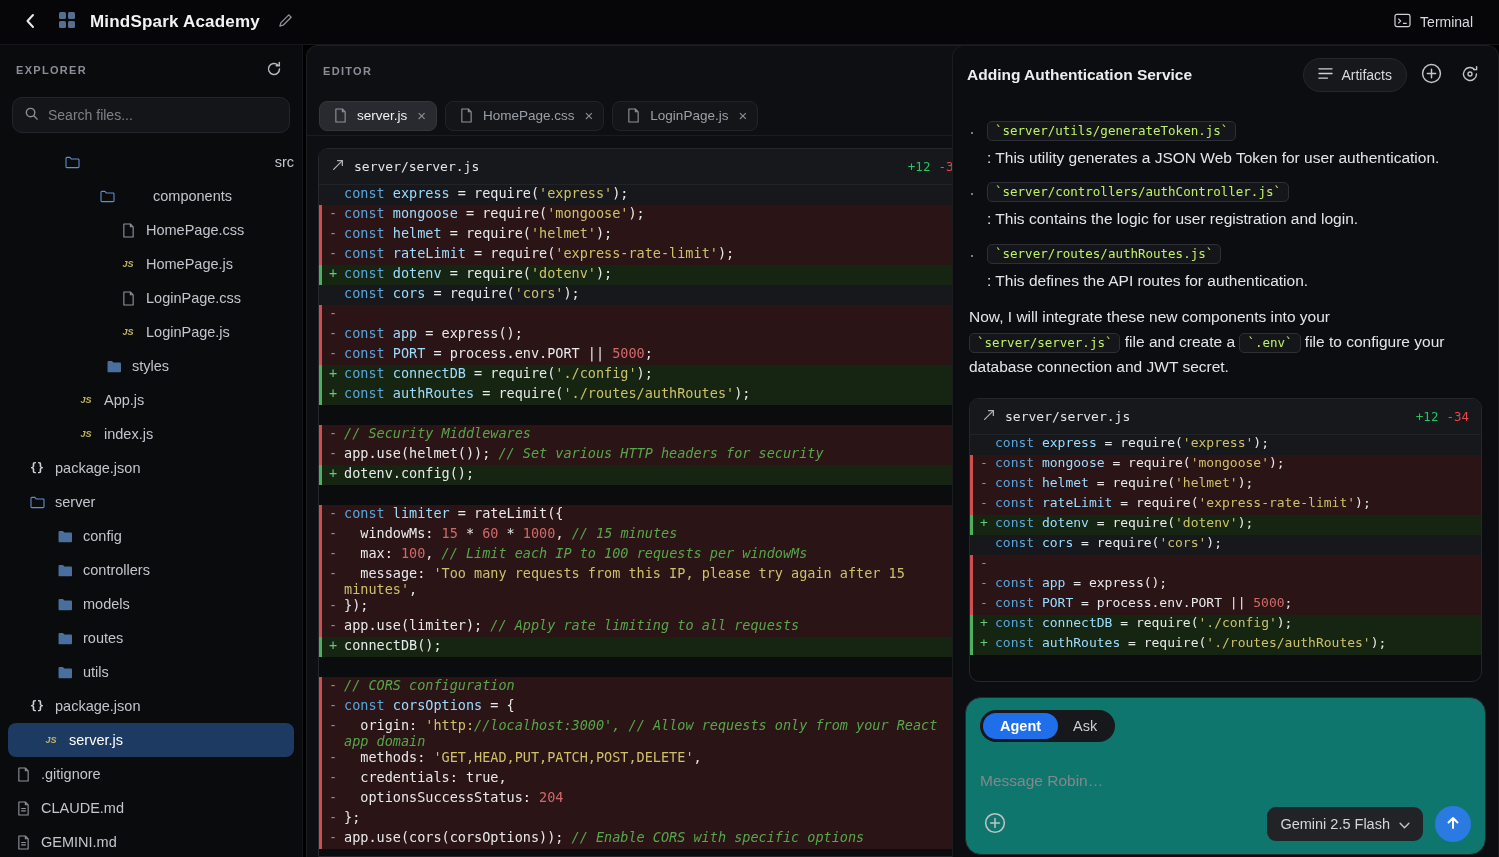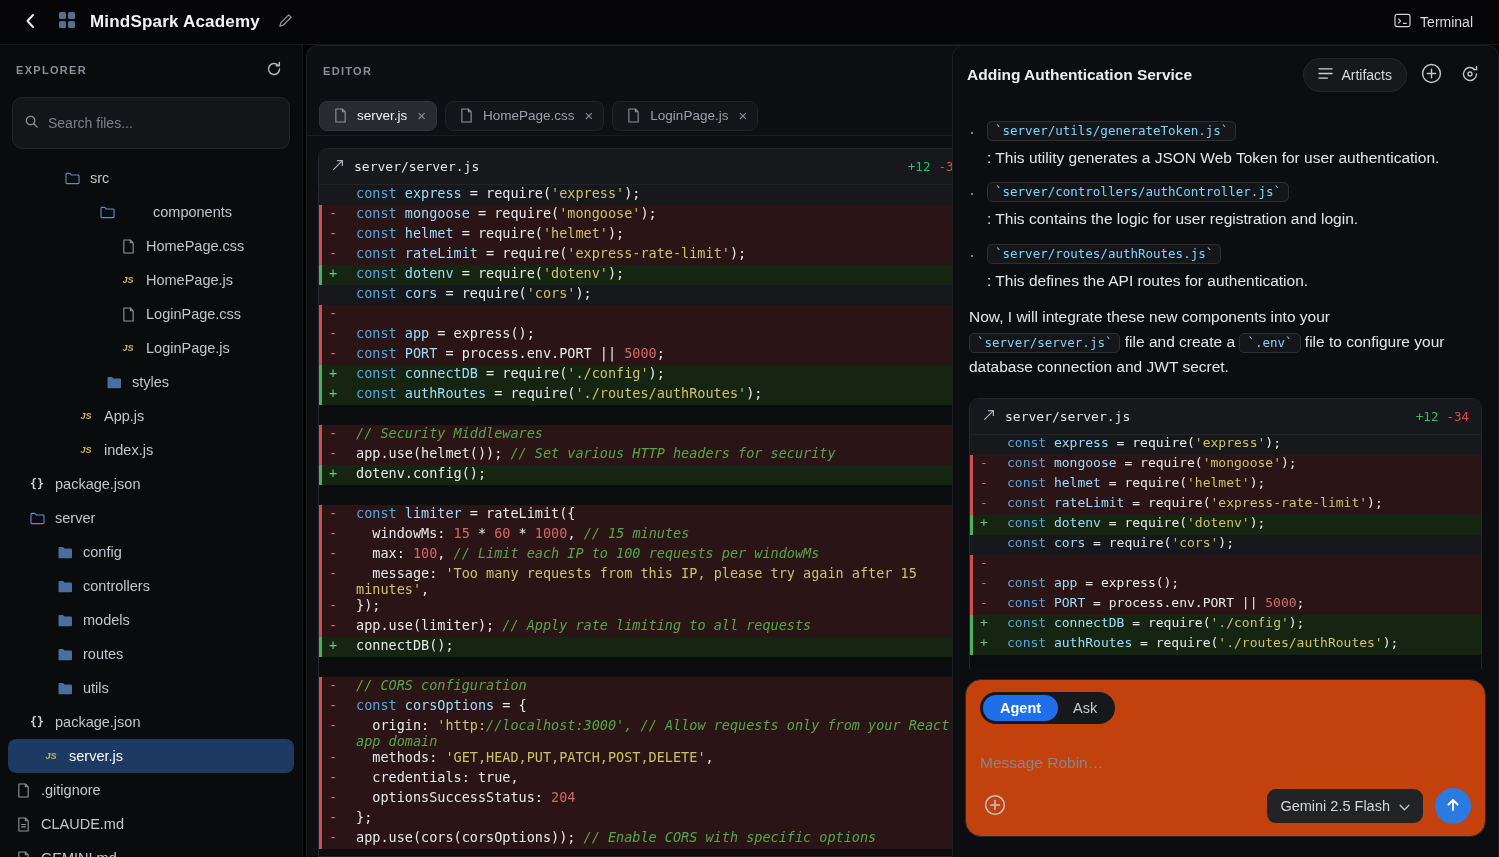--- a/index.html
+++ b/index.html
@@ -8,21 +8,21 @@
   .spacer{flex:1;}
   
   .topbar{position:absolute;left:0;top:0;width:1499px;height:45px;background:#060608;border-bottom:1px solid #17181b;display:flex;align-items:center;padding:0 18px;gap:14px;}
   .app-title{font-size:17px;font-weight:700;color:#f1f2f4;letter-spacing:.2px;}
   .icon-btn{display:inline-flex;align-items:center;justify-content:center;padding:4px;border-radius:6px;}
   .terminal-btn{display:flex;align-items:center;gap:9px;font-size:14px;color:#d9dadd;padding:6px 8px;border-radius:8px;}
   
   .sidebar{position:absolute;left:0;top:45px;width:303px;height:812px;background:#0a0b0d;border-right:1px solid #151619;display:flex;flex-direction:column;}
   .side-head{height:50px;display:flex;align-items:center;padding:0 16px;}
   .panel-label{font-size:11px;font-weight:700;letter-spacing:1.3px;color:#8a8f97;}
-  .search-box{margin:2px 12px 10px;height:52px;border:1px solid #232529;background:#141519;border-radius:10px;display:flex;align-items:center;gap:9px;padding:0 11px;}
+  .search-box{margin:2px 12px 10px;height:36px;border:1px solid #232529;background:#141519;border-radius:10px;display:flex;align-items:center;gap:9px;padding:0 11px;}
   .search-box input{flex:1;background:transparent;border:none;outline:none;color:#dfe1e4;font-size:14px;}
   .search-box input::placeholder{color:#7d8187;}
   .file-tree{flex:1;overflow:hidden;padding-top:2px;}
   .tree-row{height:34px;display:flex;align-items:center;gap:8px;margin:0 8px;border-radius:8px;color:#c2c6cc;font-size:14.5px;}
   .tree-row.selected{background:#1d3a63;color:#fff;}
   .ticon{width:20px;display:inline-flex;align-items:center;justify-content:center;flex:0 0 20px;}
   .jsbadge{display:inline-block;font:italic 700 9px "Liberation Sans",sans-serif;color:#c3b75f;line-height:1;padding:1px 1px;}
   .braces{color:#ced1d5;font:600 11.5px "DejaVu Sans Mono",monospace;}
   
   .editor-panel{position:absolute;left:306px;top:45px;width:680px;height:812px;background:#0e0f12;border:1px solid #1e1f23;border-bottom:none;border-radius:12px 12px 0 0;}
@@ -30,43 +30,43 @@
   .tab{display:flex;align-items:center;gap:7px;height:30px;padding:0 10px;border-radius:8px;background:#141519;border:1px solid #222329;color:#9aa0a8;font-size:13.5px;}
   .tab.active{background:#282a2f;border-color:#34363c;color:#f0f1f3;}
   .tclose{color:#8b8f96;font-size:15px;margin-left:3px;line-height:1;}
   .editor-card{position:absolute;left:11px;right:11px;top:102px;bottom:0;background:#0b0c0e;border:1px solid #26272c;border-radius:10px 10px 0 0;overflow:hidden;display:flex;flex-direction:column;}
   .diff-head{height:36px;flex:0 0 36px;background:#17181c;border-bottom:1px solid #222327;display:flex;align-items:center;gap:9px;padding:0 12px;font:13px "DejaVu Sans Mono",monospace;color:#e2e4e7;}
   .diff-stats{margin-left:auto;display:flex;gap:8px;font:12.5px "DejaVu Sans Mono",monospace;}
   .plus{color:#22c55e;} .minus{color:#e5484d;}
   .diff-body{flex:1;overflow:hidden;}
   .code-row{display:flex;min-height:20px;line-height:20px;font:13.5px "DejaVu Sans Mono",monospace;border-left:3px solid transparent;color:#e8e9ea;}
   .code-row .mark{flex:0 0 22px;text-align:center;}
-  .code-row .code{flex:1;white-space:pre-wrap;word-break:break-word;padding-right:8px;margin-left:12px;}
+  .code-row .code{flex:1;white-space:pre-wrap;word-break:break-word;padding-right:8px;}
   .code-row.ctx{background:#17181b;}
   .code-row.del{background:#2a1416;border-left-color:#cd4f4f;}
   .code-row.del .mark{color:#e06a6a;}
   .code-row.add{background:#152511;border-left-color:#4fae5f;}
   .code-row.add .mark{color:#67c878;}
   .kw{color:#58a6dc;} .id{color:#9cdcfe;} .str{color:#cfc06a;} .num{color:#d16969;} .cmt{color:#57a64a;font-style:italic;}
   .right-diff .code-row{font-size:13px;}
   .scroll-thumb{position:absolute;right:2px;top:104px;width:5px;height:84px;border-radius:3px;background:#44464b;}
   
   .right-panel{position:absolute;left:952px;top:45px;width:547px;height:812px;background:#0c0d10;border:1px solid #1b1c20;border-bottom:none;border-radius:12px 12px 0 0;display:flex;flex-direction:column;}
   .chat-head{height:58px;flex:0 0 58px;display:flex;align-items:center;gap:10px;padding:0 14px;}
   .chat-title{font-size:15.5px;font-weight:700;color:#ecedee;}
   .artifacts-btn{margin-left:auto;display:flex;align-items:center;gap:8px;height:34px;padding:0 14px;border-radius:17px;background:#17181c;border:1px solid #26272c;font-size:14px;color:#d8d9db;}
   .messages{flex:1;overflow:hidden;padding:4px 16px 0;}
   .bullet{display:flex;gap:10px;margin:13px 0;}
   .bdot{color:#8d9196;font-size:18px;line-height:22px;flex:0 0 8px;}
-  .chip{display:inline-block;background:#15161a;border:1px solid #2d2f35;border-radius:5px;padding:1px 7px 2px;font:12.5px "DejaVu Sans Mono",monospace;color:#7dd3fc;vertical-align:baseline;}
+  .chip{display:inline-block;background:#15161a;border:1px solid #2d2f35;border-radius:5px;padding:1px 7px 2px;font:12.5px "DejaVu Sans Mono",monospace;color:#bef264;vertical-align:baseline;}
   .btext{margin-top:6px;font-size:15.5px;line-height:1.45;color:#e4e5e7;}
   .assistant-p{font-size:15.5px;line-height:1.6;color:#e4e5e7;}
   .right-diff{margin-top:18px;height:284px;background:#0b0c0e;border:1px solid #26272c;border-radius:10px;overflow:hidden;display:flex;flex-direction:column;}
   
-  .composer{flex:0 0 158px;margin:10px 12px 20px;background:#c2410c;border:1px solid #27282e;border-radius:16px;padding:12px 14px;display:flex;flex-direction:column;}
+  .composer{flex:0 0 158px;margin:10px 12px 2px;background:#0f766e;border:1px solid #27282e;border-radius:16px;padding:12px 14px;display:flex;flex-direction:column;}
   .seg{display:inline-flex;align-items:center;background:#17181c;border-radius:17px;padding:3px;align-self:flex-start;}
   .seg-agent{background:#1f6feb;color:#fff;border-radius:14px;padding:5px 17px;font-size:14.5px;font-weight:600;}
   .seg-ask{color:#cbcdd0;padding:5px 15px;font-size:14.5px;}
   .composer input{background:transparent;border:none;outline:none;color:#e8e9ea;font-size:15.5px;margin-top:14px;flex:1;}
   .composer input::placeholder{color:#84878c;}
   .composer-bottom{display:flex;align-items:center;gap:12px;}
   .model-btn{display:flex;align-items:center;gap:9px;height:34px;padding:0 13px;background:#222327;border-radius:9px;font-size:14.5px;color:#d5d6d9;}
   .send-btn{width:36px;height:36px;border-radius:50%;background:#2a7ae2;display:flex;align-items:center;justify-content:center;}
 </style>
 </head>
@@ -112,21 +112,21 @@
     </button>
   </div>
   <div class="search-box">
     <span><svg width="15" height="15" viewBox="0 0 16 16" fill="none" stroke="#8a8d92" stroke-width="1.5" stroke-linecap="round">
           <circle cx="7" cy="7" r="4.5"></circle>
           <path d="M10.5 10.5L14 14"></path>
         </svg></span>
     <input placeholder="Search files..." style="">
   </div>
   <nav class="file-tree">
-      <div class="tree-row" style="padding-left: 54px;">
+      <div class="tree-row" style="padding-left: 54px; justify-content: space-between;">
         <span class="ticon">
           <svg width="15" height="13" viewBox="0 0 16 14" fill="none" stroke="#5d8ed2" stroke-width="1.2" stroke-linejoin="round">
             <path d="M1 2.5C1 2 1.4 1.5 2 1.5h3.2l1.4 1.7H14c.55 0 1 .45 1 1v7.3c0 .55-.45 1-1 1H2c-.55 0-1-.45-1-1z"></path>
           </svg>
         </span>
         <span>src</span>
       </div>
       <div class="tree-row" style="padding-left: 89px; gap: 36px;">
         <span class="ticon">
           <svg width="15" height="13" viewBox="0 0 16 14" fill="none" stroke="#5d8ed2" stroke-width="1.2" stroke-linejoin="round">

